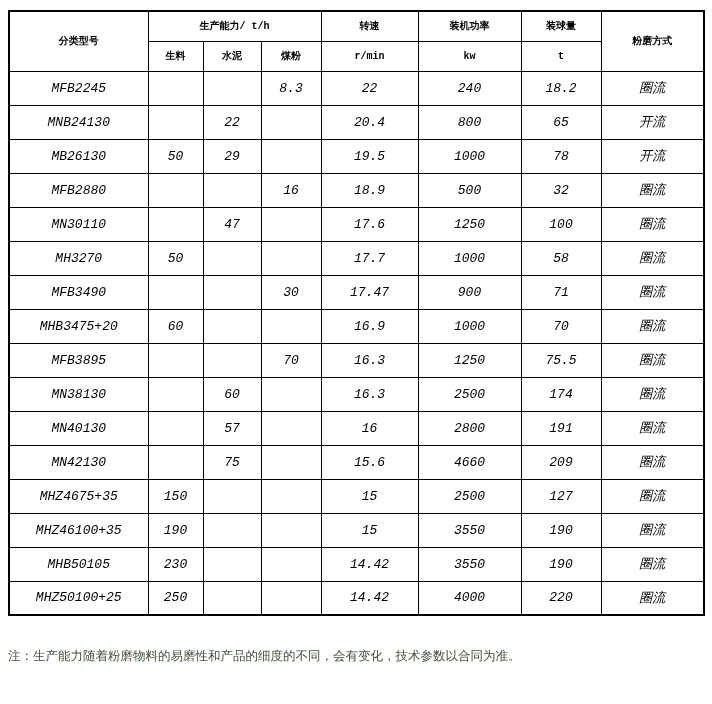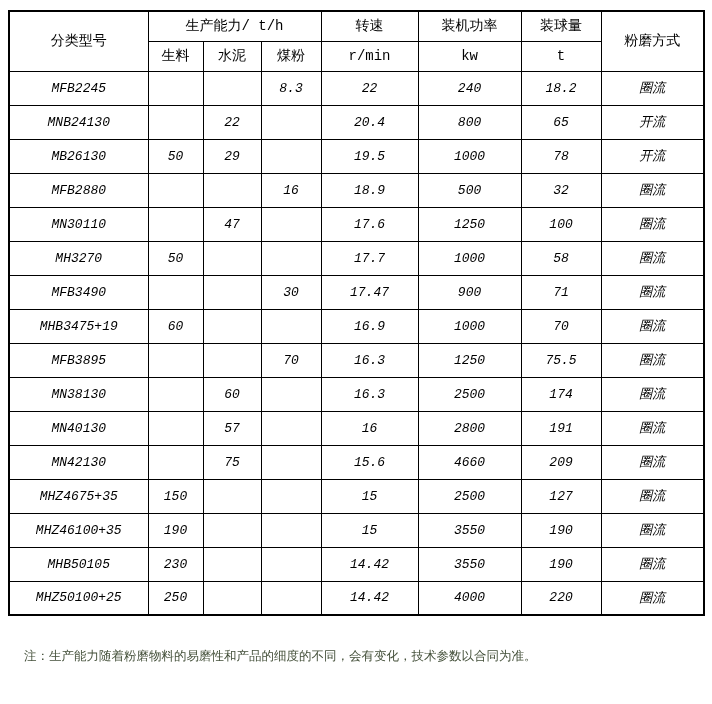--- a/index.html
+++ b/index.html
@@ -31,35 +31,35 @@
     border: 1px solid #000000;
     text-align: center;
     vertical-align: middle;
     padding: 0 2px;
     overflow: hidden;
     white-space: nowrap;
   }
   table.spec-table thead tr { height: 30px; }
   table.spec-table tbody tr { height: 34px; font-style: italic; }
   table.spec-table th {
-    font-weight: normal;
-    font-size: 14px;
+    font-weight: bold;
+    font-size: 10px;
   }
   table.spec-table td {
     font-size: 13px;
   }
   .notes {
     position: absolute;
     left: 8px;
     top: 648px;
     width: 700px;
     color: #44503a;
   }
   .notes p {
-    margin: 0 0 11px 16px;
+    margin: 0 0 11px 0;
     font-size: 12.5px;
     line-height: 19px;
     white-space: nowrap;
   }
 </style>
 </head>
 <body>
 
 <div class="page">
 
@@ -157,21 +157,21 @@
           <td>MFB3490</td>
           <td></td>
           <td></td>
           <td>30</td>
           <td>17.47</td>
           <td>900</td>
           <td>71</td>
           <td>圈流</td>
         </tr>
         <tr>
-          <td>MHB3475+19</td>
+          <td>MHB3475+20</td>
           <td>60</td>
           <td></td>
           <td></td>
           <td>16.9</td>
           <td>1000</td>
           <td>70</td>
           <td>圈流</td>
         </tr>
         <tr>
           <td>MFB3895</td>

